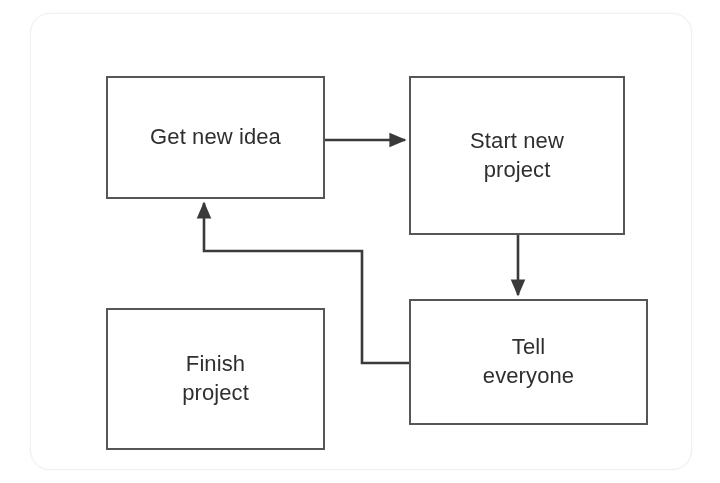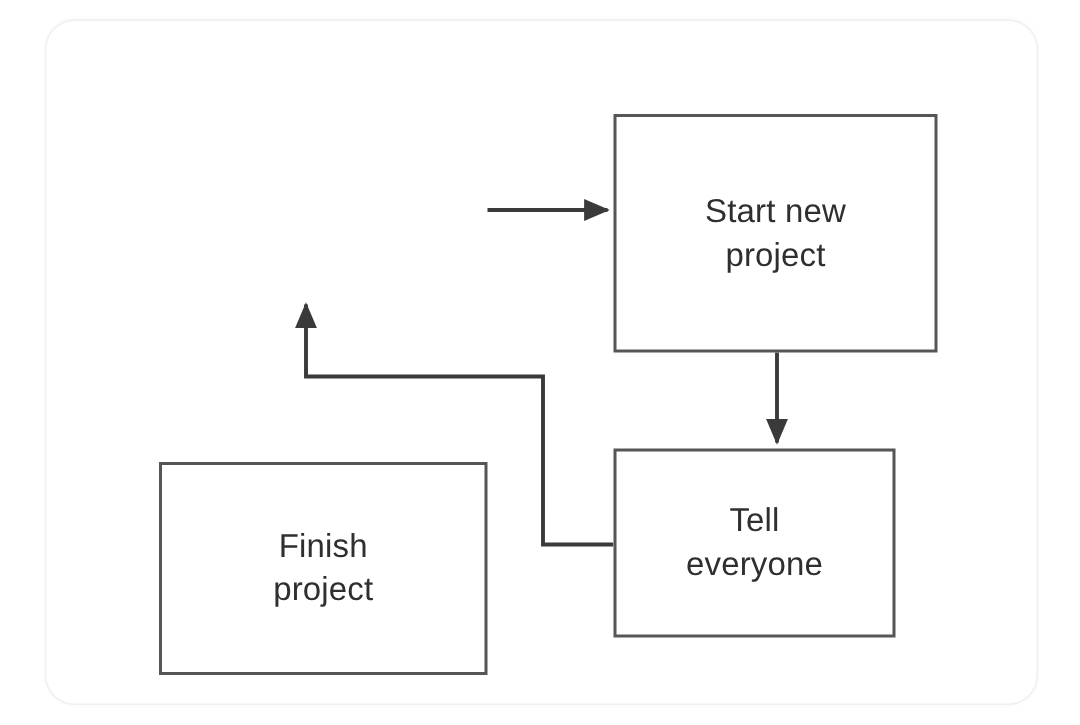--- a/index.html
+++ b/index.html
@@ -52,21 +52,21 @@
     font-size: 22px;
     line-height: 1.30;
     letter-spacing: 0.1px;
     white-space: pre-line;
     padding: 0 6px;
   }
   
   #node-get-new-idea   { left: 106px; top: 76px;  width: 219px; height: 123px; }
   #node-start-new-project { left: 409px; top: 76px;  width: 216px; height: 159px; }
   #node-finish-project { left: 106px; top: 308px; width: 219px; height: 142px; }
-  #node-tell-everyone  { left: 409px; top: 299px; width: 188px; height: 126px; }
+  #node-tell-everyone  { left: 409px; top: 299px; width: 239px; height: 126px; }
 </style>
 </head>
 <body>
 
 <div id="stage">
 
   <div class="frame"></div>
 
   <svg class="diagram-svg" viewBox="0 0 720 483">
     <defs>
@@ -75,20 +75,23 @@
       </marker>
     </defs>
 
     <polyline fill="none" stroke="#3a3a3a" stroke-width="2.6" stroke-linecap="butt" stroke-linejoin="miter" marker-end="url(#arrowhead)" points="325,140 405,140"></polyline>
 
     <polyline fill="none" stroke="#3a3a3a" stroke-width="2.6" stroke-linecap="butt" stroke-linejoin="miter" marker-end="url(#arrowhead)" points="518,199 518,295"></polyline>
 
     <polyline fill="none" stroke="#3a3a3a" stroke-width="2.6" stroke-linecap="butt" stroke-linejoin="miter" marker-end="url(#arrowhead)" points="409,363 362,363 362,251 204,251 204,203"></polyline>
   </svg>
 
+  <div class="node" id="node-get-new-idea">
+    <span class="node-label">Get new idea</span>
+  </div>
 
   <div class="node" id="node-start-new-project">
     <span class="node-label">Start new
 project</span>
   </div>
 
   <div class="node" id="node-finish-project">
     <span class="node-label">Finish
 project</span>
   </div>

